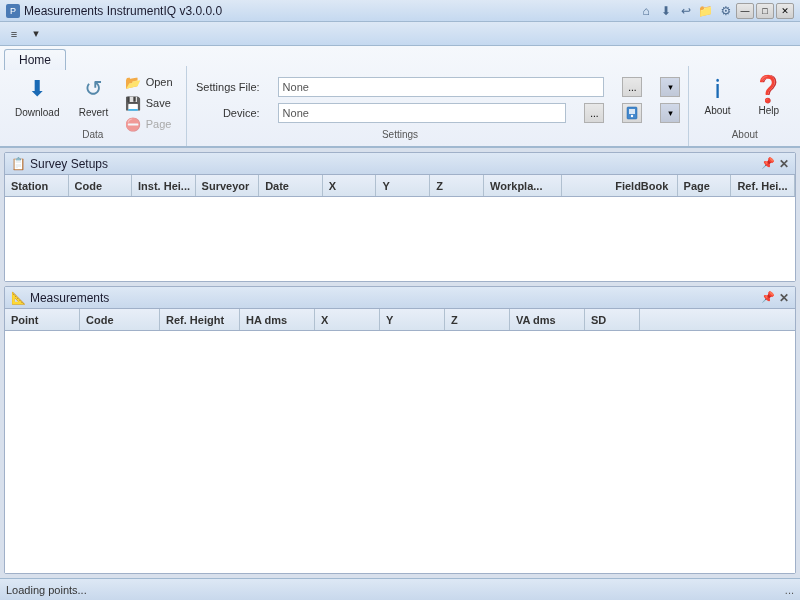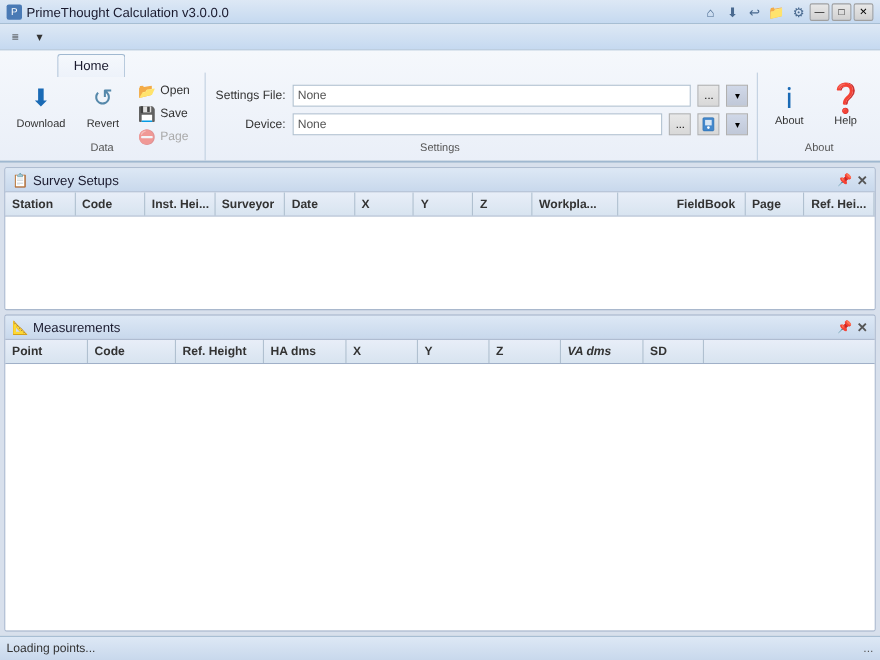--- a/index.html
+++ b/index.html
@@ -86,21 +86,20 @@
     }
     .ribbon-tab {
       padding: 3px 14px;
       border: 1px solid #a0b8d0;
       border-bottom: none;
       cursor: pointer;
       font-size: 12px;
       color: #333;
       border-radius: 3px 3px 0 0;
       background: linear-gradient(to bottom, #e8f0fa, #d0dff0);
-      margin-left: 48px;
     }
     .ribbon-tab.active {
       background: linear-gradient(to bottom, #f5f8fc, #edf2fa);
       border-color: #a0b8d0;
       color: #1a1a2e;
       font-weight: 500;
       z-index: 1;
     }
 
     
@@ -185,21 +184,21 @@
       display: flex;
       flex-direction: column;
       justify-content: center;
       padding: 4px 8px 16px 8px;
       gap: 6px;
       border-right: 1px solid #c0d0e0;
     }
     .settings-row {
       display: flex;
       align-items: center;
-      gap: 6px;
+      gap: 18px;
     }
     .settings-label {
       font-size: 11px;
       color: #333;
       width: 65px;
       text-align: right;
     }
     .settings-input {
       flex: 1;
       height: 20px;
@@ -357,21 +356,21 @@
     .th-refhei { width: 65px; }
 
     
     .th-point { width: 75px; }
     .th-mcode { width: 80px; }
     .th-refheight { width: 80px; }
     .th-hadms { width: 75px; }
     .th-mx { width: 65px; }
     .th-my { width: 65px; }
     .th-mz { width: 65px; }
-    .th-vadms { width: 75px; font-style: italic; }
+    .th-vadms { width: 75px; }
     .th-sd { width: 55px; }
 
     
     .table-body::-webkit-scrollbar { width: 10px; }
     .table-body::-webkit-scrollbar-track { background: #e0e8f0; }
     .table-body::-webkit-scrollbar-thumb { background: #a0b0c8; border-radius: 2px; }
 
     
     .status-bar {
       position: absolute;
@@ -399,21 +398,21 @@
       color: #4a6a90;
       cursor: pointer;
     }
   </style>
 </head>
 <body>
 
 <div class="title-bar">
   <div class="title-bar-left">
     <div class="title-icon">P</div>
-    <span class="title-text">PrimeThought Calculation v3.0.0.0</span>
+    <span class="title-text">Measurements InstrumentIQ v3.0.0.0</span>
   </div>
   <div class="title-controls">
     <div class="title-bar-right-icons">
       <span class="tr-icon">⌂</span>
       <span class="tr-icon">⬇</span>
       <span class="tr-icon">↩</span>
       <span class="tr-icon">📁</span>
       <span class="tr-icon">⚙</span>
     </div>
     <div class="title-btn">—</div>

